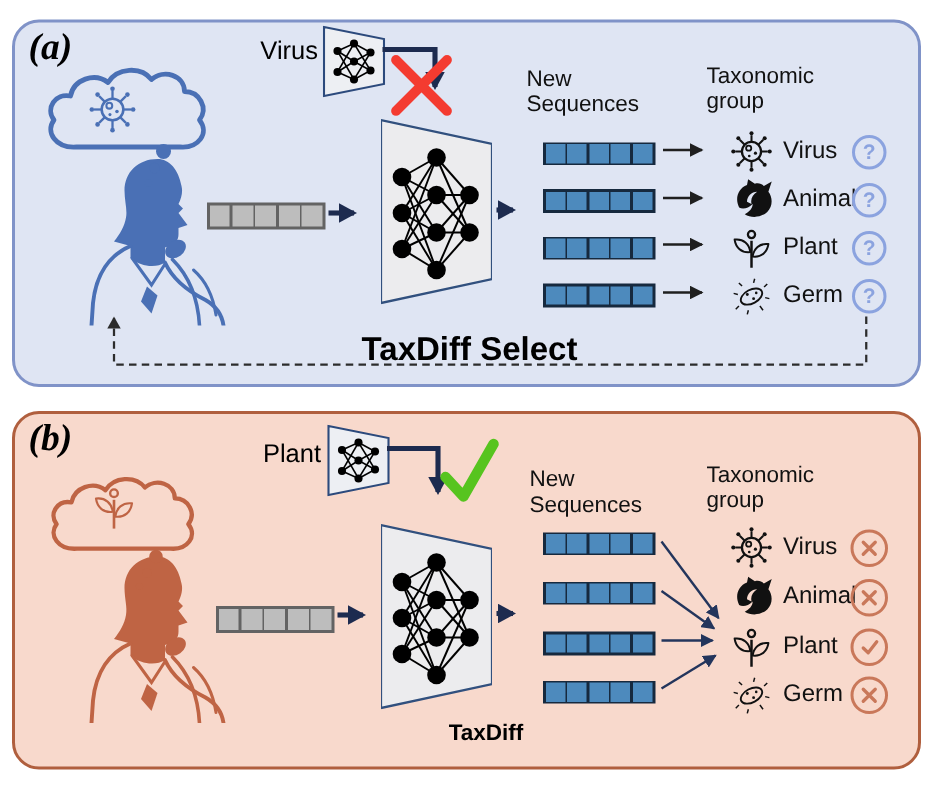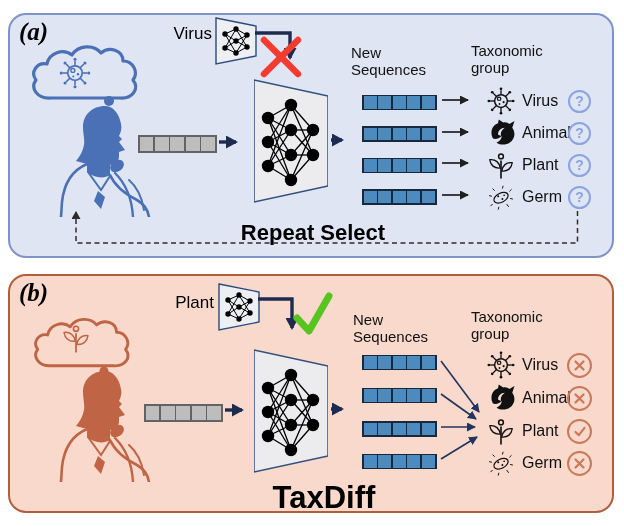--- a/index.html
+++ b/index.html
@@ -259,21 +259,21 @@
       </div>
 
     <svg class="abs icon" style="left:477px; top:168px; color:#111;" width="28" height="28">
         <use href="#sym-germ"></use>
       </svg>
     <div class="abs rowlbl" style="left:512px; top:172px;">Germ</div>
     <div class="abs qcircle" style="left:558px; top:170.5px;">
         <span>?</span>
       </div>
 
-    <div class="abs caption" style="left:215px; top:205px; width:176px;">Repeat Select</div>
+    <div class="abs caption" style="left:215px; top:205px; width:176px;">TaxDiff Select</div>
   </section>
 
   <section class="panel panel-b">
     <div class="abs panel-label" style="left:9px; top:4px;">(b)</div>
 
     <svg class="abs icon" style="left:12px; top:39px; color:#bf6444;" width="122" height="58">
         <use href="#sym-cloud"></use>
       </svg>
     <svg class="abs icon" style="left:50px; top:44px; color:#bf6444;" width="32" height="36">
         <use href="#sym-sprout"></use>
@@ -369,21 +369,21 @@
     <svg class="abs icon" style="left:477px; top:173px; color:#111;" width="28" height="28">
         <use href="#sym-germ"></use>
       </svg>
     <div class="abs rowlbl" style="left:512px; top:177px;">Germ</div>
     <div class="abs scircle" style="left:557px; top:174.5px;">
       <svg width="13" height="13">
           <path d="M2.5 2.5 L10.5 10.5 M10.5 2.5 L2.5 10.5" stroke="#c9785a" stroke-width="2.2" stroke-linecap="round" fill="none"></path>
         </svg>
     </div>
 
-    <div class="abs caption" style="left:226px; top:204px; width:176px; font-size:31px;">TaxDiff</div>
+    <div class="abs caption" style="left:226px; top:204px; width:176px; font-size:15px;">TaxDiff</div>
   </section>
 
   <svg class="abs" style="left:0; top:0; pointer-events:none;" width="624" height="526">
     <defs>
       <marker id="mNavy" markerUnits="userSpaceOnUse" markerWidth="14" markerHeight="13" refX="10" refY="6.5" orient="auto">
           <polygon points="0,0 12,6.5 0,13" fill="#1d2b4f"></polygon>
         </marker>
       <marker id="mThin" markerUnits="userSpaceOnUse" markerWidth="10" markerHeight="9" refX="8" refY="4.5" orient="auto">
           <polygon points="0,0 9,4.5 0,9" fill="#1f1f1f"></polygon>
         </marker>

